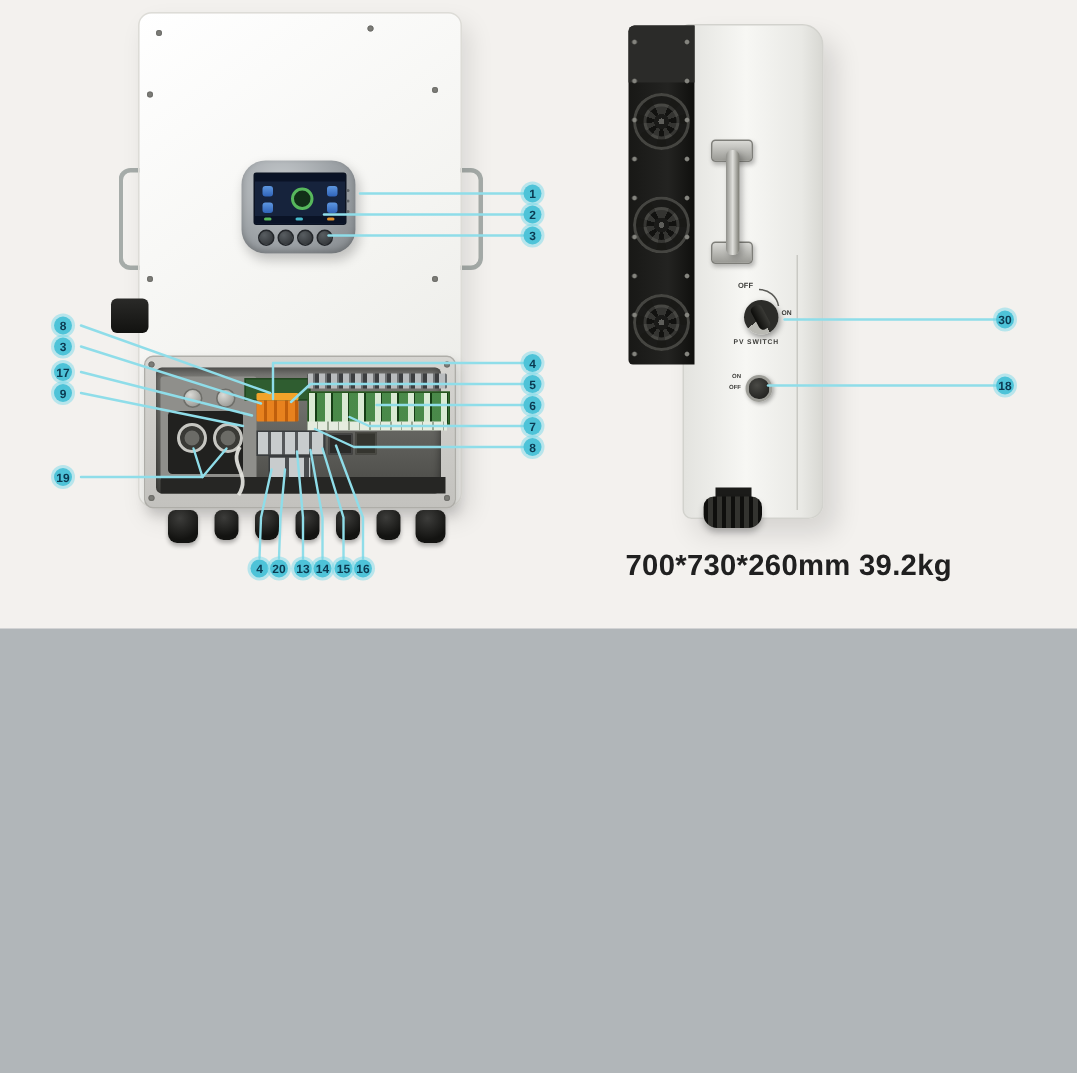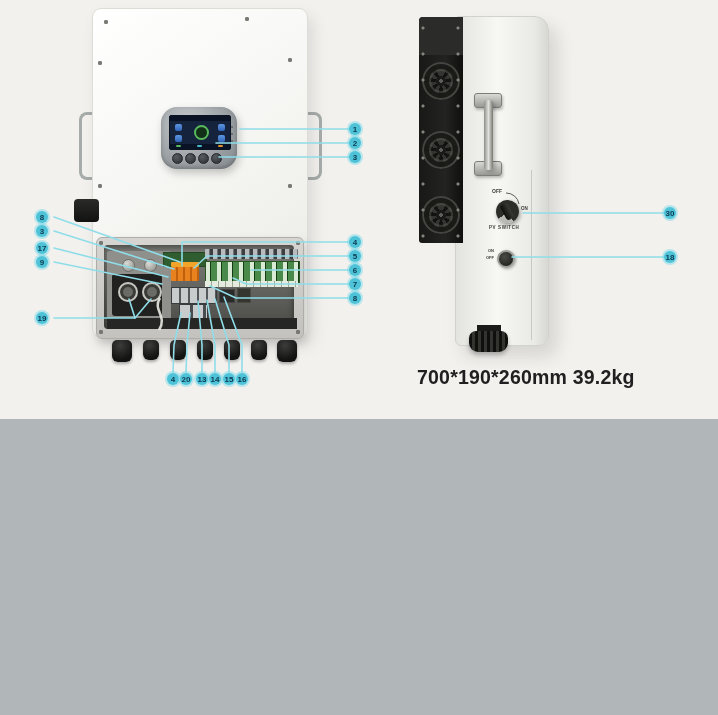--- a/index.html
+++ b/index.html
@@ -194,21 +194,21 @@
       <span class="abs tiny" style="left:489px;top:226px;font-size:4.5px;letter-spacing:.6px;">PV SWITCH</span>
 
       <span class="abs tiny" style="left:478px;top:249px;width:16px;text-align:right;font-size:4px;">ON</span>
       <span class="abs tiny" style="left:478px;top:256px;width:16px;text-align:right;font-size:4px;">OFF</span>
       <div class="abs toggle"></div>
 
       <div class="abs sv-foottop"></div>
       <div class="abs sv-foot"></div>
     </div>
 
-    <div class="abs dim-text">700*190*260mm 39.2kg</div>
+    <div class="abs dim-text">700*730*260mm 39.2kg</div>
 
     <svg id="callout-svg" class="abs" viewBox="0 0 718 419">
       <g stroke="#8fdde9" stroke-width="1.6" fill="none" stroke-linecap="round" stroke-linejoin="round">
         <polyline points="349,129 240,129"></polyline>
         <polyline points="349,143 216,143"></polyline>
         <polyline points="349,157 219,157"></polyline>
         <polyline points="349,242 182,242 182,266"></polyline>
         <polyline points="349,256 207,256 194,268"></polyline>
         <polyline points="349,270 251,270"></polyline>
         <polyline points="349,284 246,284 233,278"></polyline>

